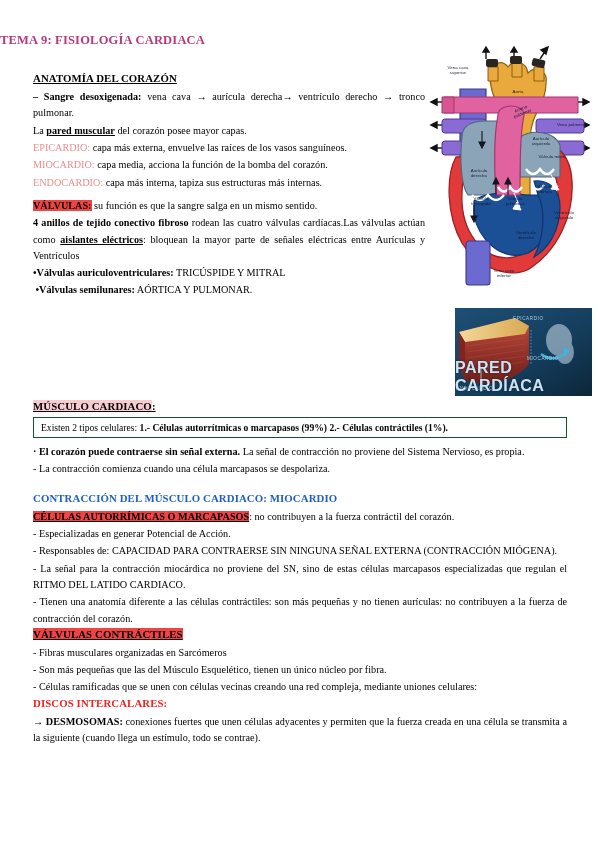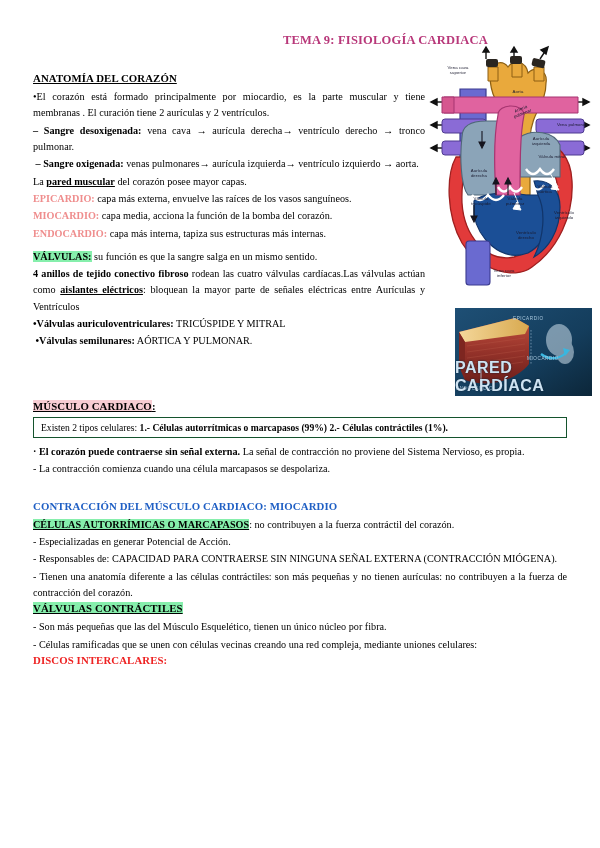--- a/index.html
+++ b/index.html
@@ -16,21 +16,21 @@
     overflow: hidden;
   }
   .page {
     position: relative;
     width: 600px;
     height: 848px;
     background: #fff;
     padding: 0;
   }
   .title {
-    text-align: right;
+    text-align: left;
     font-weight: bold;
     font-size: 12.5px;
     color: #b8387a;
     letter-spacing: 0.2px;
     padding-top: 33px;
     padding-right: 112px;
   }
   .content {
     position: absolute;
     left: 33px;
@@ -52,24 +52,24 @@
     line-height: 1.60;
     margin: 0 0 1px 0;
     text-align: justify;
   }
   p.lj {
     text-align: justify;
     text-justify: inter-word;
   }
   .b { font-weight: bold; }
   .u { text-decoration: underline; }
-  .red { color: #ef8d8d; font-weight: bold; }
+  .red { color: #ef8d8d; font-weight: normal; }
   .redstrong { color: #ee2222; font-weight: bold; }
   .blue { color: #1f5fc4; font-weight: bold; }
-  .hl-yellow { background: #86efac; }
+  .hl-yellow { background: #ef4444; }
   .hl-pink { background: #f7cdd3; }
 
   
   .heart-fig {
     position: absolute;
     left: 428px;
     top: 45px;
     width: 164px;
     height: 250px;
     background: #ffffff;
@@ -278,26 +278,22 @@
       <line x1="26" y1="60" x2="26" y2="84" stroke="#bcd4e6" stroke-width="0.8"></line>
     </svg>
     <div class="wall-lbl" style="left:58px;top:8px;">EPICARDIO</div>
     <div class="wall-lbl" style="left:72px;top:48px;">MIOCARDIO</div>
     <div class="wall-lbl" style="left:1px;top:78px;">ENDOCARDIO</div>
     <div class="wall-title">PARED CARDÍACA</div>
   </div>
 
   <div class="content">
     <h2 class="sec">ANATOMÍA DEL CORAZÓN</h2>
-    <p class="l lj">•El corazón está formado principalmente por miocardio, es la parte muscular y tiene membranas . El curación tiene 2 aurículas y 2 ventrículos.</p>
     <p class="l lj">
       <span class="b">– Sangre desoxigenada:</span><span> vena cava → aurícula derecha→ ventrículo derecho → tronco pulmonar.</span>
-    </p>
-    <p class="l lj">
-      &nbsp;<span class="b">– Sangre oxigenada:</span><span> venas pulmonares→ aurícula izquierda→ ventrículo izquierdo → aorta.</span>
     </p>
     <p class="l">
       <span>La </span><span class="b u">pared muscular</span><span> del corazón posee mayor capas.</span>
     </p>
     <p class="l">
       <span class="red">EPICARDIO:</span><span> capa más externa, envuelve las raíces de los vasos sanguíneos.</span>
     </p>
     <p class="l">
       <span class="red">MIOCARDIO:</span><span> capa media, acciona la función de la bomba del corazón.</span>
     </p>
@@ -326,26 +322,31 @@
     <div class="box">
       <span>Existen 2 tipos celulares: </span><span class="b">1.- Células autorrítmicas o marcapasos (99%)</span><span>   </span><span class="b">2.- Células contráctiles (1%).</span>
     </div>
     <p class="l lj">
       <span class="b">· El corazón puede contraerse sin señal externa.</span><span> La señal de contracción no proviene del Sistema Nervioso, es propia.</span>
     </p>
     <p class="l">- La contracción comienza cuando una célula marcapasos se despolariza.</p>
 
     <div class="spacer" style="height:13px;"></div>
 
-    <h2 class="sec blue" style="text-decoration:none;margin-top:8px;">CONTRACCIÓN DEL MÚSCULO CARDIACO: MIOCARDIO</h2>
+    <h2 class="sec blue" style="text-decoration:none;">CONTRACCIÓN DEL MÚSCULO CARDIACO: MIOCARDIO</h2>
     <p class="l">
       <span class="b u hl-yellow">CÉLULAS AUTORRÍMICAS O MARCAPASOS</span><span>:  no contribuyen a la fuerza contráctil del corazón.</span>
     </p>
     <p class="l">- Especializadas en generar Potencial de Acción.</p>
     <p class="l lj">- Responsables de: CAPACIDAD PARA CONTRAERSE SIN NINGUNA SEÑAL EXTERNA (CONTRACCIÓN MIÓGENA).</p>
+    <p class="l lj">- La señal para la contracción miocárdica no proviene del SN, sino de estas células marcapasos especializadas que regulan el RITMO DEL LATIDO CARDIACO.</p>
     <p class="l lj">- Tienen una anatomía diferente a las células contráctiles: son más pequeñas y no tienen aurículas: no contribuyen a la fuerza de contracción del corazón.</p>
     <h2 class="sec"><span class="hl-yellow">VÁLVULAS CONTRÁCTILES</span></h2>
+    <p class="l">- Fibras musculares organizadas en Sarcómeros</p>
     <p class="l">- Son más pequeñas que las del Músculo Esquelético, tienen un único núcleo por fibra.</p>
     <p class="l">- Células ramificadas que se unen con células vecinas creando una red compleja, mediante uniones celulares:</p>
     <h2 class="sec redstrong" style="text-decoration:none;">DISCOS INTERCALARES:</h2>
+    <p class="l lj">
+      <span class="b">→ DESMOSOMAS:</span><span> conexiones fuertes que unen células adyacentes y permiten que la fuerza creada en una célula se transmita a la siguiente (cuando llega un estímulo, todo se contrae).</span>
+    </p>
   </div>
 
 </div>
 
 </body></html>

